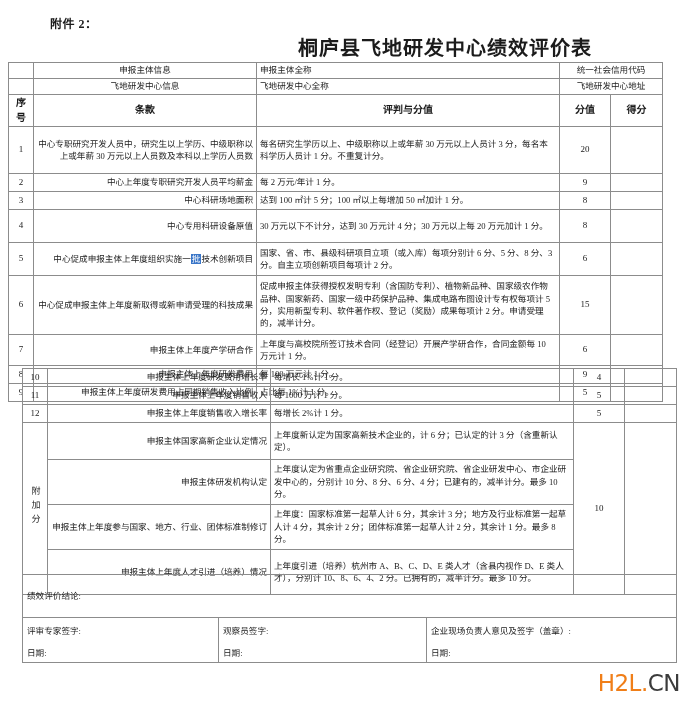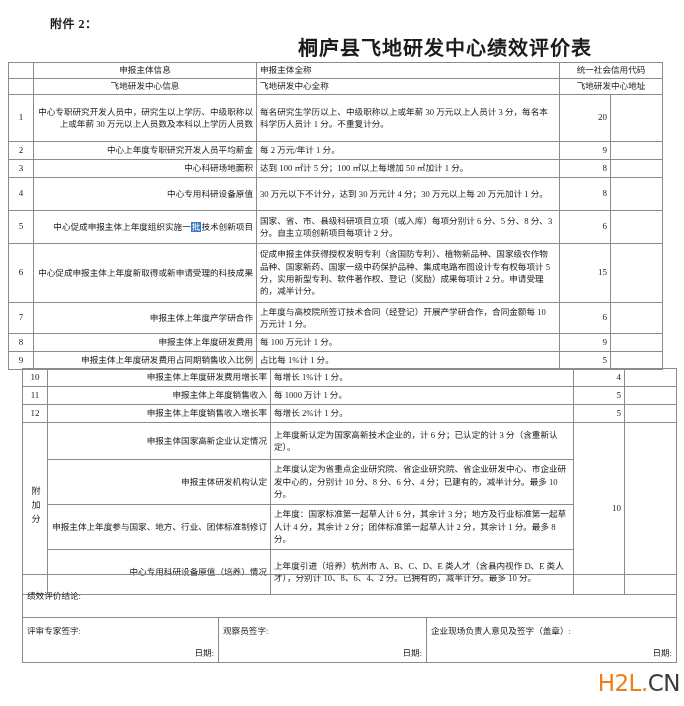--- a/index.html
+++ b/index.html
@@ -44,21 +44,21 @@
 
   
   #block-a{position:absolute;left:8px;top:62px;width:654px;}
   #block-a td{height:13px;}
   .info-cell{font-size:8.6px;text-align:center;}
   .thead td{font-weight:bold;font-size:10px;text-align:center;height:16px;}
 
   .idx{text-align:center;font-size:9px;}
   .term{padding-left:5px;text-align:right;}
   .crit{padding-left:5px;text-align:left;}
-  .score{text-align:right;font-size:9px;}
+  .score{text-align:center;font-size:9px;}
   .got{}
 
   
   #block-b{position:absolute;left:22px;top:368px;width:654px;}
   #block-b td{}
 
   .vtext{
     writing-mode:vertical-rl;
     text-orientation:upright;
     letter-spacing:5px;
@@ -67,21 +67,21 @@
     display:inline-block;
     line-height:1;
   }
   .vwrap{text-align:center;padding:0;}
 
   
   #block-c{position:absolute;left:22px;top:574px;width:654px;border-radius:22px;}
   #block-c td{padding:2px 4px;}
   .concl{height:38px;vertical-align:top;text-align:left;font-size:8.6px;}
   .sig{height:22px;vertical-align:top;text-align:left;font-size:8.6px;border-bottom:none !important;}
-  .dat{height:14px;vertical-align:bottom;text-align:right;font-size:8.6px;border-top:none !important;}
+  .dat{height:14px;vertical-align:bottom;text-align:left;font-size:8.6px;border-top:none !important;}
 
   
   .note{
     position:absolute;left:44px;top:672px;width:600px;
     font-size:9.6px;font-weight:bold;line-height:1.75;
     text-align:justify;
   }
 
   
   .hl{background:#3a76c8;color:#ffffff;padding:0 1px;}
@@ -134,20 +134,27 @@
           <span>飞地研发中心信息</span>
         </td>
         <td class="info-cell" style="text-align:left;">
           <span>飞地研发中心全称</span>
         </td>
         <td colspan="2" class="info-cell">
           <span>飞地研发中心地址</span>
         </td>
       </tr>
 
+      <tr class="thead">
+        <td>序号</td>
+        <td>条款</td>
+        <td>评判与分值</td>
+        <td>分值</td>
+        <td>得分</td>
+      </tr>
 
       <tr>
         <td class="idx">1</td>
         <td class="term" style="height:44px">中心专职研究开发人员中，研究生以上学历、中级职称以上或年薪 30 万元以上人员数及本科以上学历人员数</td>
         <td class="crit">每名研究生学历以上、中级职称以上或年薪 30 万元以上人员计 3 分，每名本科学历人员计 1 分。不重复计分。</td>
         <td class="score">20</td>
         <td class="got"></td>
       </tr>
 
       <tr>
@@ -261,21 +268,21 @@
       </tr>
       <tr>
         <td class="term" style="height:42px">申报主体研发机构认定</td>
         <td class="crit">上年度认定为省重点企业研究院、省企业研究院、省企业研发中心、市企业研发中心的，分别计 10 分、8 分、6 分、4 分；已建有的，减半计分。最多 10 分。</td>
       </tr>
       <tr>
         <td class="term" style="height:42px">申报主体上年度参与国家、地方、行业、团体标准制修订</td>
         <td class="crit">上年度：国家标准第一起草人计 6 分，其余计 3 分；地方及行业标准第一起草人计 4 分，其余计 2 分；团体标准第一起草人计 2 分，其余计 1 分。最多 8 分。</td>
       </tr>
       <tr>
-        <td class="term" style="height:42px">中心专用科研设备原值（培养）情况</td>
+        <td class="term" style="height:42px">申报主体上年度人才引进（培养）情况</td>
         <td class="crit">上年度引进（培养）杭州市 A、B、C、D、E 类人才（含县内视作 D、E 类人才），分别计 10、8、6、4、2 分。已拥有的，减半计分。最多 10 分。</td>
       </tr>
     </tbody>
   </table>
 
   <table class="grid" id="block-c">
     <colgroup>
       <col style="width:196px">
         <col style="width:208px">
         <col style="width:250px">

